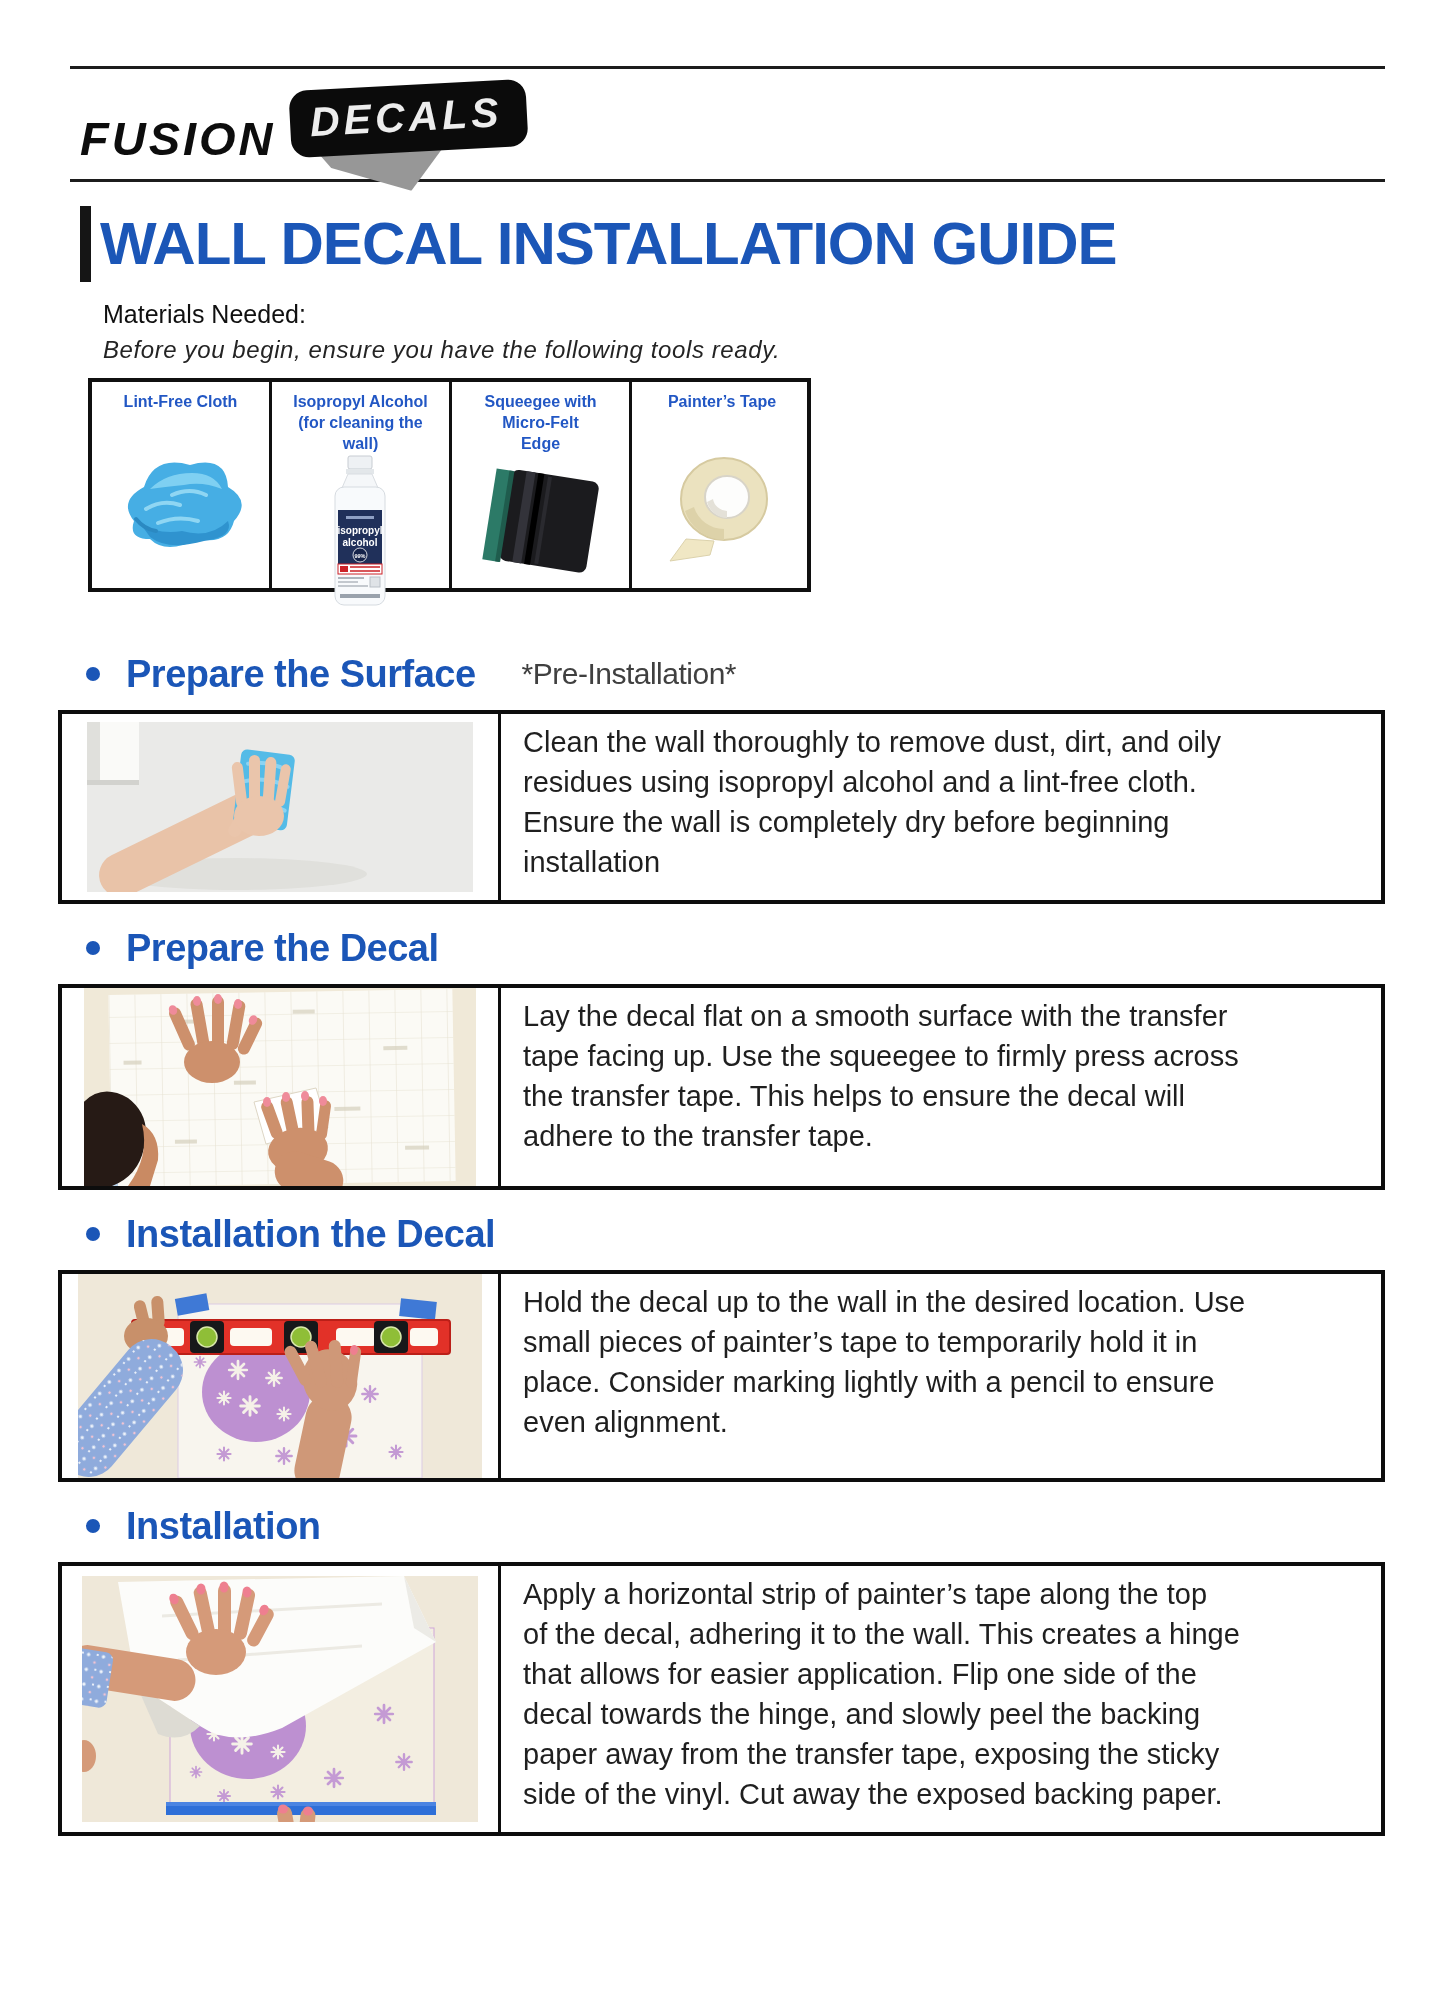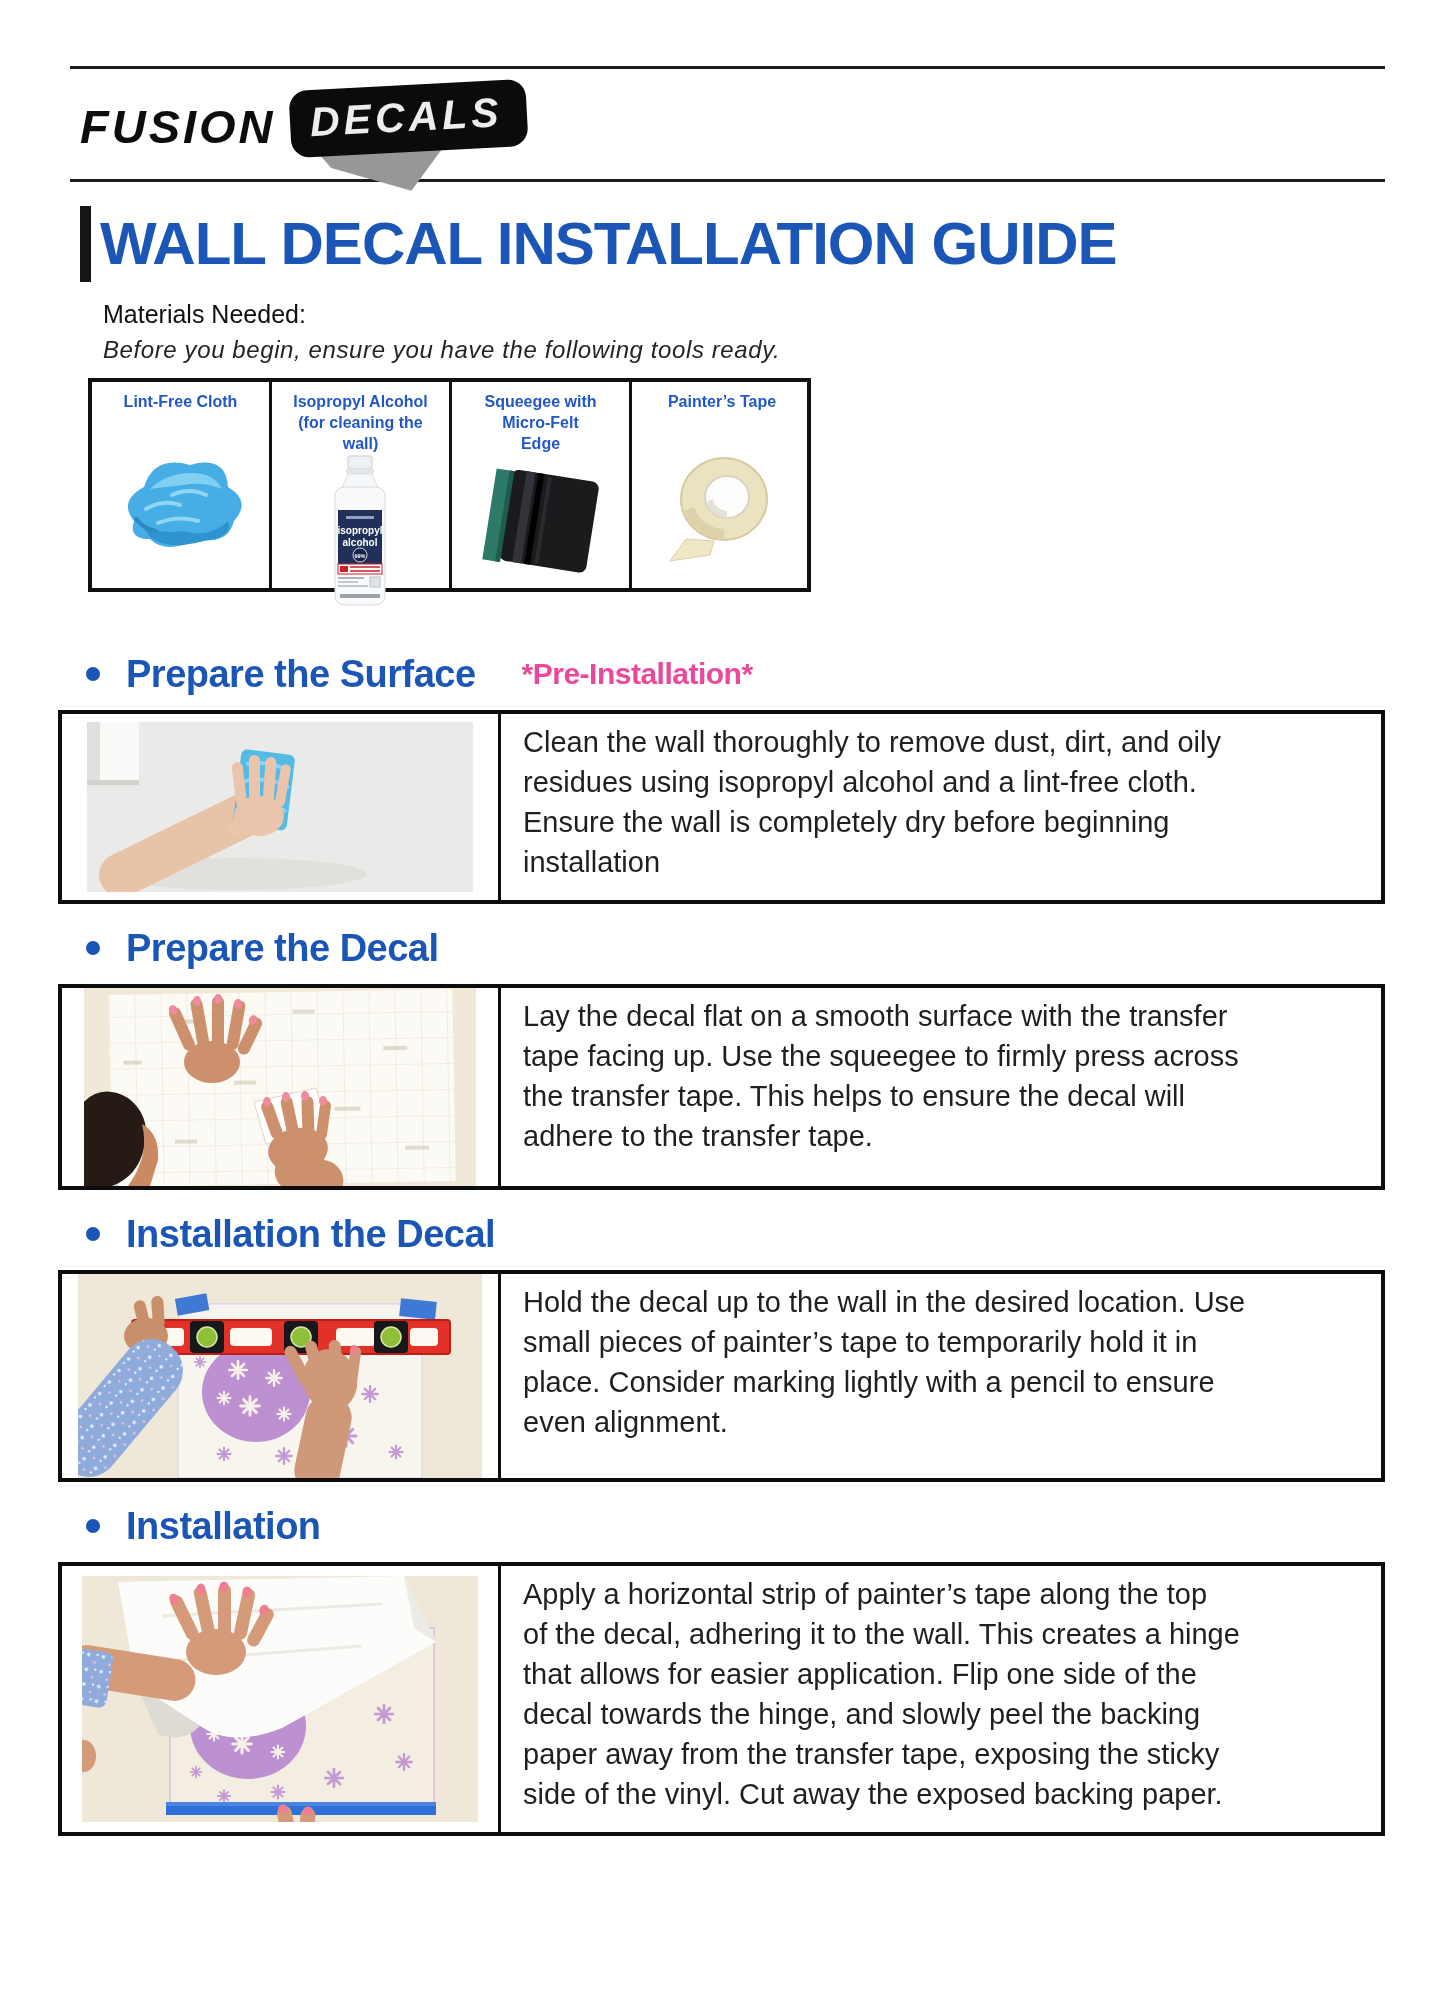--- a/index.html
+++ b/index.html
@@ -6,21 +6,21 @@
   html,body { margin:0; padding:0; }
   body {
     width:1454px; height:2000px; background:#ffffff;
     font-family:"Liberation Sans", sans-serif; overflow:hidden; position:relative;
   }
   .rule { border:0; border-top:3px solid #1c1c1c; margin:0 69px 0 70px; }
   .rule.top { margin-top:66px; }
 
   
   .logo-row { margin:14px 0 0 80px; height:96px; display:flex; align-items:flex-start; }
-  .logo-fusion { font-size:47px; font-weight:bold; font-style:italic; letter-spacing:3px; color:#0d0d0d; margin-top:16px; }
+  .logo-fusion { font-size:47px; font-weight:bold; font-style:italic; letter-spacing:3px; color:#0d0d0d; margin-top:28px; }
   .chip-wrap { position:relative; margin-left:14px; margin-top:2px; }
   .logo-chip { display:inline-block; background:#0b0b0b; color:#ededed; font-size:41px; font-weight:bold; font-style:italic;
     letter-spacing:4px; padding:9px 24px 11px 20px; border-radius:18px; transform:rotate(-3deg); position:relative; z-index:2; }
   .logo-curl { position:absolute; left:22px; top:50px; width:160px; height:58px; background:#979797;
     clip-path:polygon(4% 12%, 94% 0, 60% 100%, 12% 44%); transform:rotate(-7deg); z-index:1; }
 
   
   .title-row { display:flex; align-items:stretch; margin:24px 0 0 80px; }
   .title-bar { width:11px; background:#151515; margin-right:9px; }
   h1.doc-title { margin:0; font-size:60px; line-height:76px; font-weight:bold; color:#1b56b7; letter-spacing:-1px; }
@@ -34,21 +34,21 @@
   .mat-cell:last-child { border-right:0;gap:20px; }
   .mat-label { color:#2257c4; font-weight:bold; font-size:16px; line-height:21px; text-align:center; white-space:pre-line; }
   .mat-art { flex:1; display:flex; align-items:center; justify-content:center; }
 
   
   .section { margin:0 69px 0 58px; }
   .sec-head { display:flex; align-items:center; margin:22px 0 14px 28px; }
   .section.first .sec-head { margin-top:60px; }
   .bullet { width:14px; height:14px; border-radius:50%; background:#1b56b7; margin-right:26px; flex:none; }
   .sec-title { font-size:38px; line-height:44px; font-weight:bold; color:#1b56b7; letter-spacing:-0.5px; }
-  .sec-note { font-size:30px; font-weight:bold; color:#ec4899; margin-left:46px; letter-spacing:-0.5px; }
+  .sec-note { font-size:30px; font-weight:normal; color:#404040; margin-left:46px; letter-spacing:-0.5px; }
 
   .step-box { display:flex; border:4px solid #0d0d0d; background:#fff; }
   .photo-cell { width:439px; flex:none; border-right:3px solid #0d0d0d; display:flex; align-items:center; justify-content:center; }
   .photo-cell svg { display:block; }
   .text-cell { flex:1; padding:8px 6px 18px 22px; }
   .step-text { font-size:29px; line-height:40px; color:#1f1f1f; white-space:pre-line; }
 </style>
 </head>
 <body>
 

